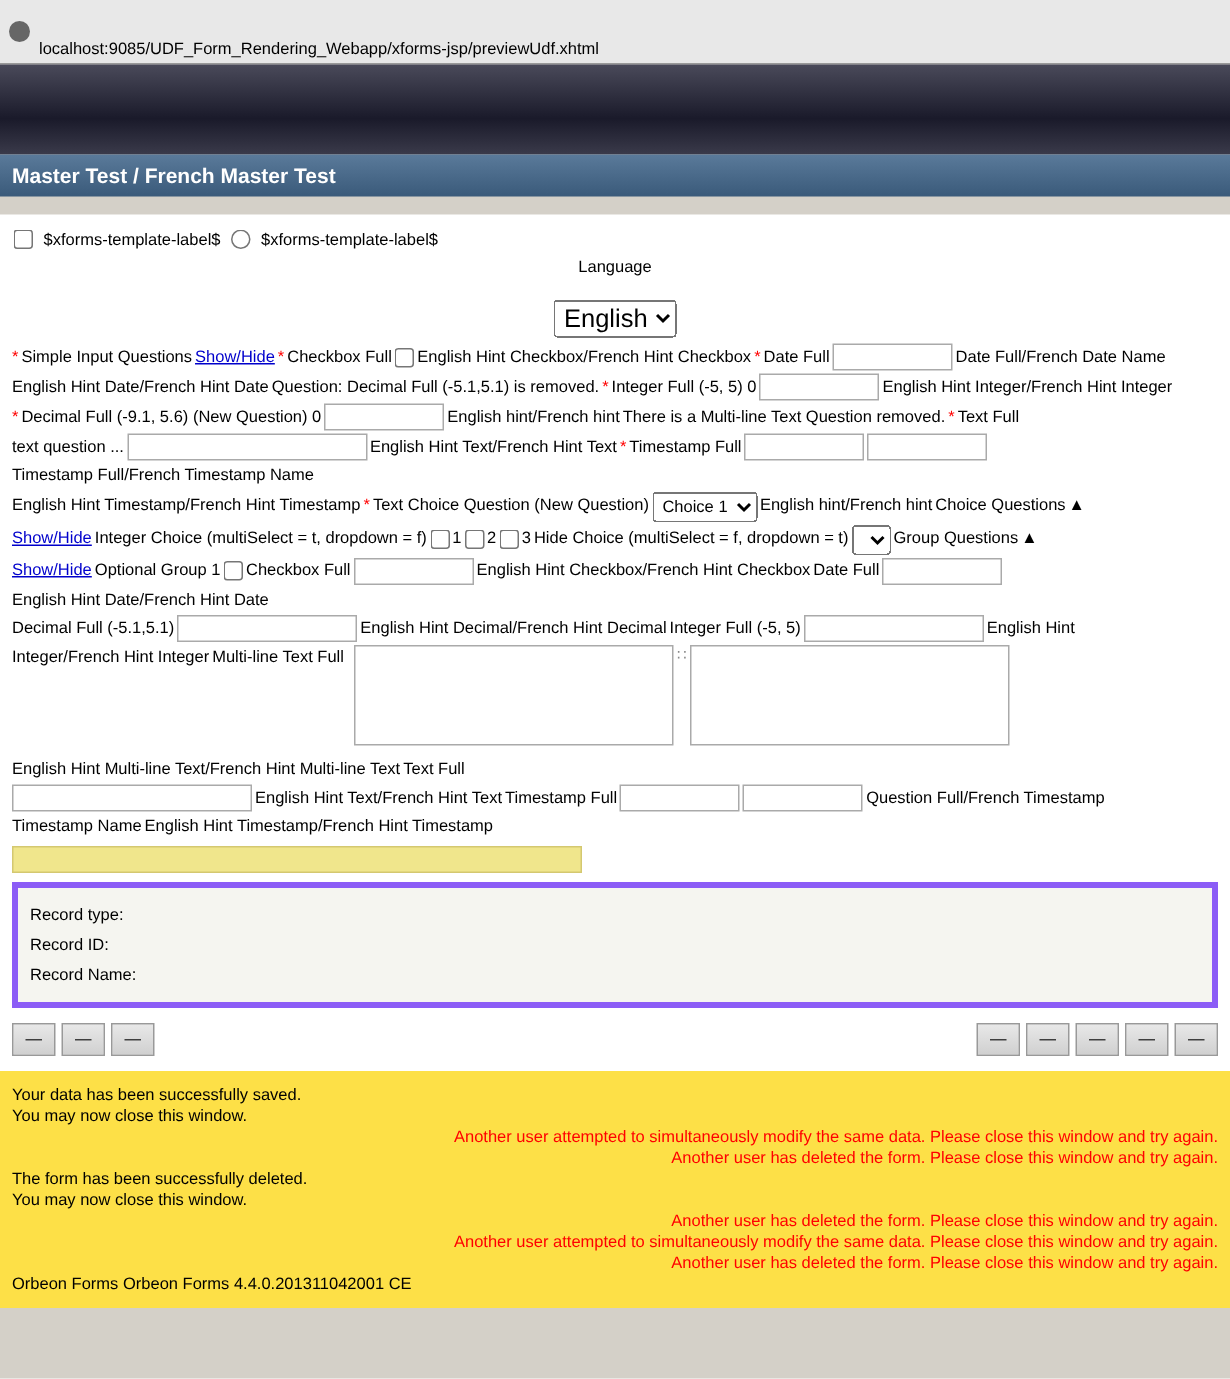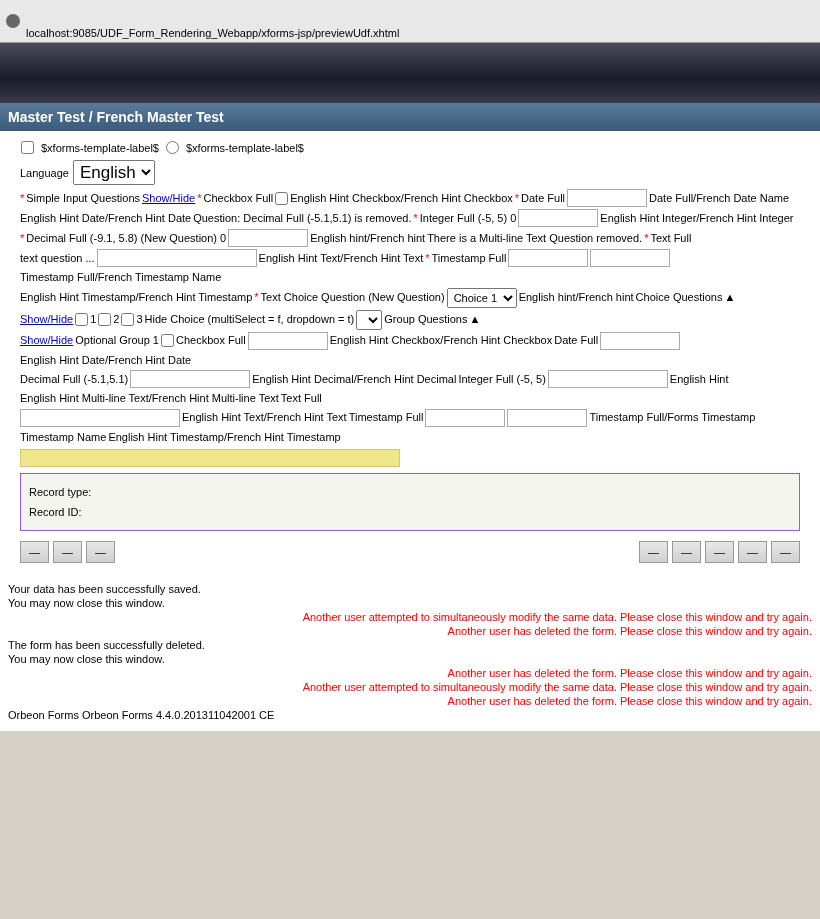--- a/index.html
+++ b/index.html
@@ -34,39 +34,41 @@
     .page-header {
       background: linear-gradient(to bottom, #5a7a9a, #3a5a7a);
       color: white;
       padding: 6px 8px;
       font-size: 14px;
       font-weight: bold;
     }
 
     .main-content {
       background: white;
-      padding: 6px 20px;
+      padding: 6px 8px;
       min-height: 400px;
+      margin-top: 12px;
     }
 
     .template-row {
       display: flex;
       align-items: center;
       gap: 6px;
       padding: 4px 0;
       font-size: 11px;
     }
 
     .language-row {
       display: flex;
       justify-content: flex-start;
       align-items: center;
-      gap: 4px;
+      gap: 16px;
       padding: 2px 0;
       font-size: 11px;
+      flex-direction: column;
     }
 
     .lang-select {
       font-size: 17px;
       padding: 1px 2px;
     }
 
     .form-content {
       font-size: 11px;
       color: #000;
@@ -105,21 +107,21 @@
       padding: 0 2px;
     }
 
     .multiline-textarea {
       border: 1px solid #aaa;
       font-size: 11px;
       resize: none;
     }
 
     .section-box {
-      border: 1px solid #8b5cf6;
+      border: 4px solid #8b5cf6;
       background: #f5f5f0;
       padding: 8px;
       margin: 6px 0;
     }
 
     .record-info {
       padding: 4px 0;
       font-size: 11px;
     }
 
@@ -135,21 +137,21 @@
     .form-btn {
       background: linear-gradient(to bottom, #e8e8e8, #d0d0d0);
       border: 1px solid #999;
       padding: 2px 8px;
       font-size: 11px;
       cursor: pointer;
       height: 22px;
     }
 
     .notification-area {
-      background: #ffffff;
+      background: #fde047;
       padding: 8px;
     }
 
     .notif-black { color: #000; font-size: 11px; margin: 2px 0; }
     .notif-red { color: red; font-size: 11px; margin: 2px 0; text-align: right; }
 
     .highlight-bar {
       background: #f0e68c;
       border: 1px solid #d4c870;
       height: 18px;
@@ -215,21 +217,21 @@
       <span>English Hint Date/French Hint Date</span>
       <span>Question: Decimal Full (-5.1,5.1) is removed.</span>
       <span class="asterisk">*</span>
         <span>Integer Full (-5, 5) 0</span>
       <input type="text" class="text-input-sm text-input-md" style="">
       <span>English Hint Integer/French Hint Integer</span>
     </div>
 
     <div class="form-line">
       <span class="asterisk">*</span>
-        <span>Decimal Full (-9.1, 5.8) (New Question) 0</span>
+        <span>Decimal Full (-9.1, 5.6) (New Question) 0</span>
       <input type="text" class="text-input-sm text-input-md" style="">
       <span>English hint/French hint</span>
       <span>There is a Multi-line Text Question removed.</span>
       <span class="asterisk">*</span>
         <span>Text Full</span>
     </div>
 
     <div class="form-line">
       <span>text question ...</span>
       <input type="text" class="text-input-sm text-input-xl" style="">
@@ -246,20 +248,21 @@
       <span class="asterisk">*</span><span>Text Choice Question (New Question)</span>
       <select class="select-sm">
         <option>Choice 1</option>
       </select>
       <span>English hint/French hint</span>
       <span>Choice Questions</span>▲
     </div>
 
     <div class="form-line">
       <span class="show-hide-link">Show/Hide</span>
+      <span>Integer Choice (multiSelect = t, dropdown = f)</span>
       <input type="checkbox" style="">
       <span>1</span>
       <input type="checkbox" style="">
       <span>2</span>
       <input type="checkbox" style="">
       <span>3</span>
       <span>Hide Choice (multiSelect = f, dropdown = t)</span>
       <select class="select-sm">
         <option></option>
       </select>
@@ -280,50 +283,65 @@
 
     <div class="form-line">
       <span>Decimal Full (-5.1,5.1)</span>
       <input type="text" class="text-input-sm text-input-lg" style="">
       <span>English Hint Decimal/French Hint Decimal</span>
       <span>Integer Full (-5, 5)</span>
       <input type="text" class="text-input-sm text-input-lg" style="">
       <span>English Hint</span>
     </div>
 
+    <div class="form-line" style="align-items: flex-start; margin-top: 2px;">
+      <span>Integer/French Hint Integer</span>
+      <span>Multi-line Text Full</span>
+      &nbsp;
+      <div class="textarea-block">
+        <textarea class="multiline-textarea" rows="5" cols="28" style=""></textarea>
+      </div>
+      <span style="font-size:10px; color:#888;">∷</span>
+      <div class="textarea-block">
+        <textarea class="multiline-textarea" rows="5" cols="28" style=""></textarea>
+      </div>
+    </div>
 
     <div class="form-line">
       <span>English Hint Multi-line Text/French Hint Multi-line Text</span>
       <span>Text Full</span>
     </div>
 
     <div class="form-line">
       <input type="text" class="text-input-sm text-input-xl" style="">
       <span>English Hint Text/French Hint Text</span>
       <span>Timestamp Full</span>
       <input type="text" class="text-input-sm text-input-md" style="">
       <input type="text" class="text-input-sm text-input-md" style="">
-      <span>Timestamp Full/Forms Timestamp</span>
+      <span>Question Full/French Timestamp</span>
     </div>
 
     <div class="form-line">
       <span>Timestamp Name</span>
       <span>English Hint Timestamp/French Hint Timestamp</span>
     </div>
 
   </div>
 
   <div class="highlight-bar"></div>
 
   <div class="section-box">
     <div class="record-info">
       <span>Record type:</span>
     </div>
     <div class="record-info">
       <span>Record ID:</span>
+    </div>
+    <div class="record-info">
+      <span>Record Name:</span>
     </div>
   </div>
 
   <div class="bottom-buttons-row">
     <div class="btn-group">
       <button class="form-btn">—</button>
       <button class="form-btn">—</button>
       <button class="form-btn">—</button>
     </div>
     <div class="btn-group">

